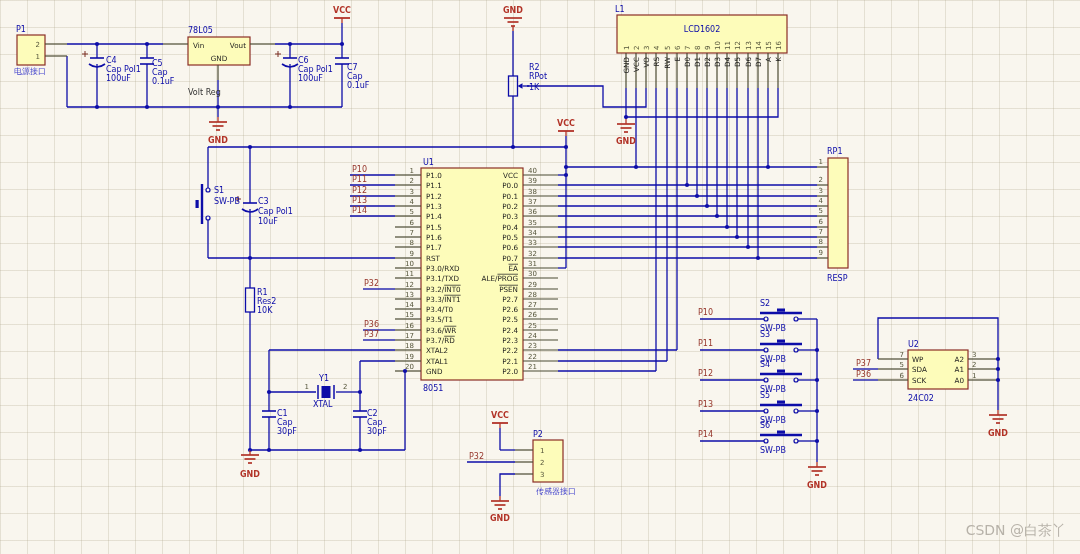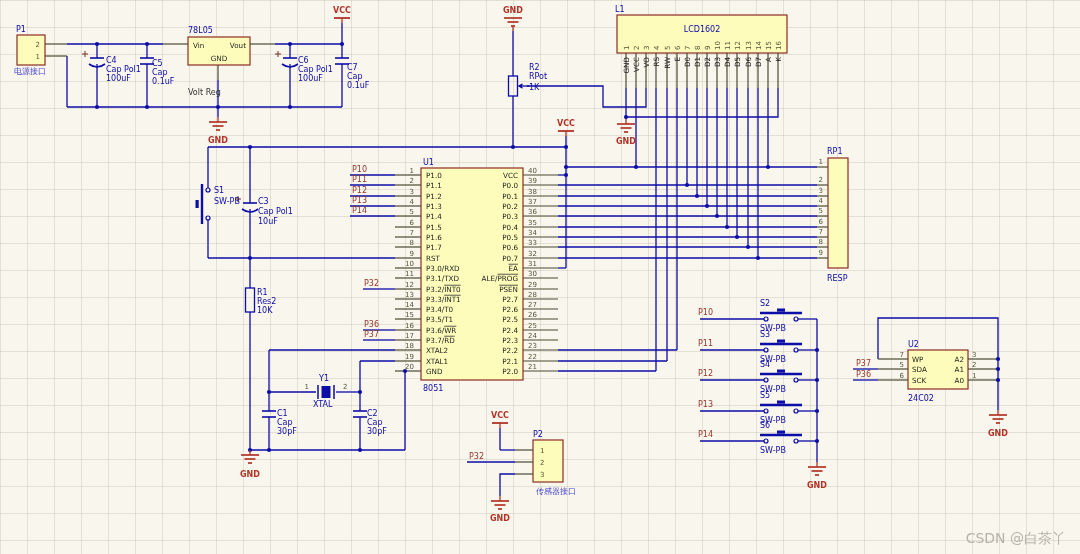--- a/index.html
+++ b/index.html
@@ -12,21 +12,21 @@
     font-family:"DejaVu Sans", sans-serif;}
   svg{position:absolute;left:0;top:0;}
   text{font-family:"DejaVu Sans", sans-serif;}
   .c-des{fill:#0a0aa8;font-size:8px;}
   .c-pin{fill:#1e1e1e;font-size:7.2px;}
   .c-num{fill:#55553a;font-size:7px;}
   .c-net{fill:#95352a;font-size:8px;}
   .c-pwr{fill:#b23327;font-size:8px;font-weight:bold;}
   .c-cn{fill:#4444cc;font-size:8px;}
   .c-dark{fill:#333333;font-size:8px;}
-  #watermark{position:absolute;right:14px;bottom:6px;color:#b7b2a9;font-size:14px;
+  #watermark{position:absolute;right:14px;bottom:14px;color:#b7b2a9;font-size:14px;
     font-family:"DejaVu Sans", sans-serif;}
 </style>
 </head>
 <body>
 
 <div id="stage">
   <svg id="canvas" width="1080" height="554" viewBox="0 0 1080 554">
       <g>
         <rect x="17" y="35" width="28" height="30" fill="#fdfcba" stroke="#8b2e26" stroke-width="1.2"></rect>
         <rect x="188" y="37" width="62" height="28" fill="#fdfcba" stroke="#8b2e26" stroke-width="1.2"></rect>

